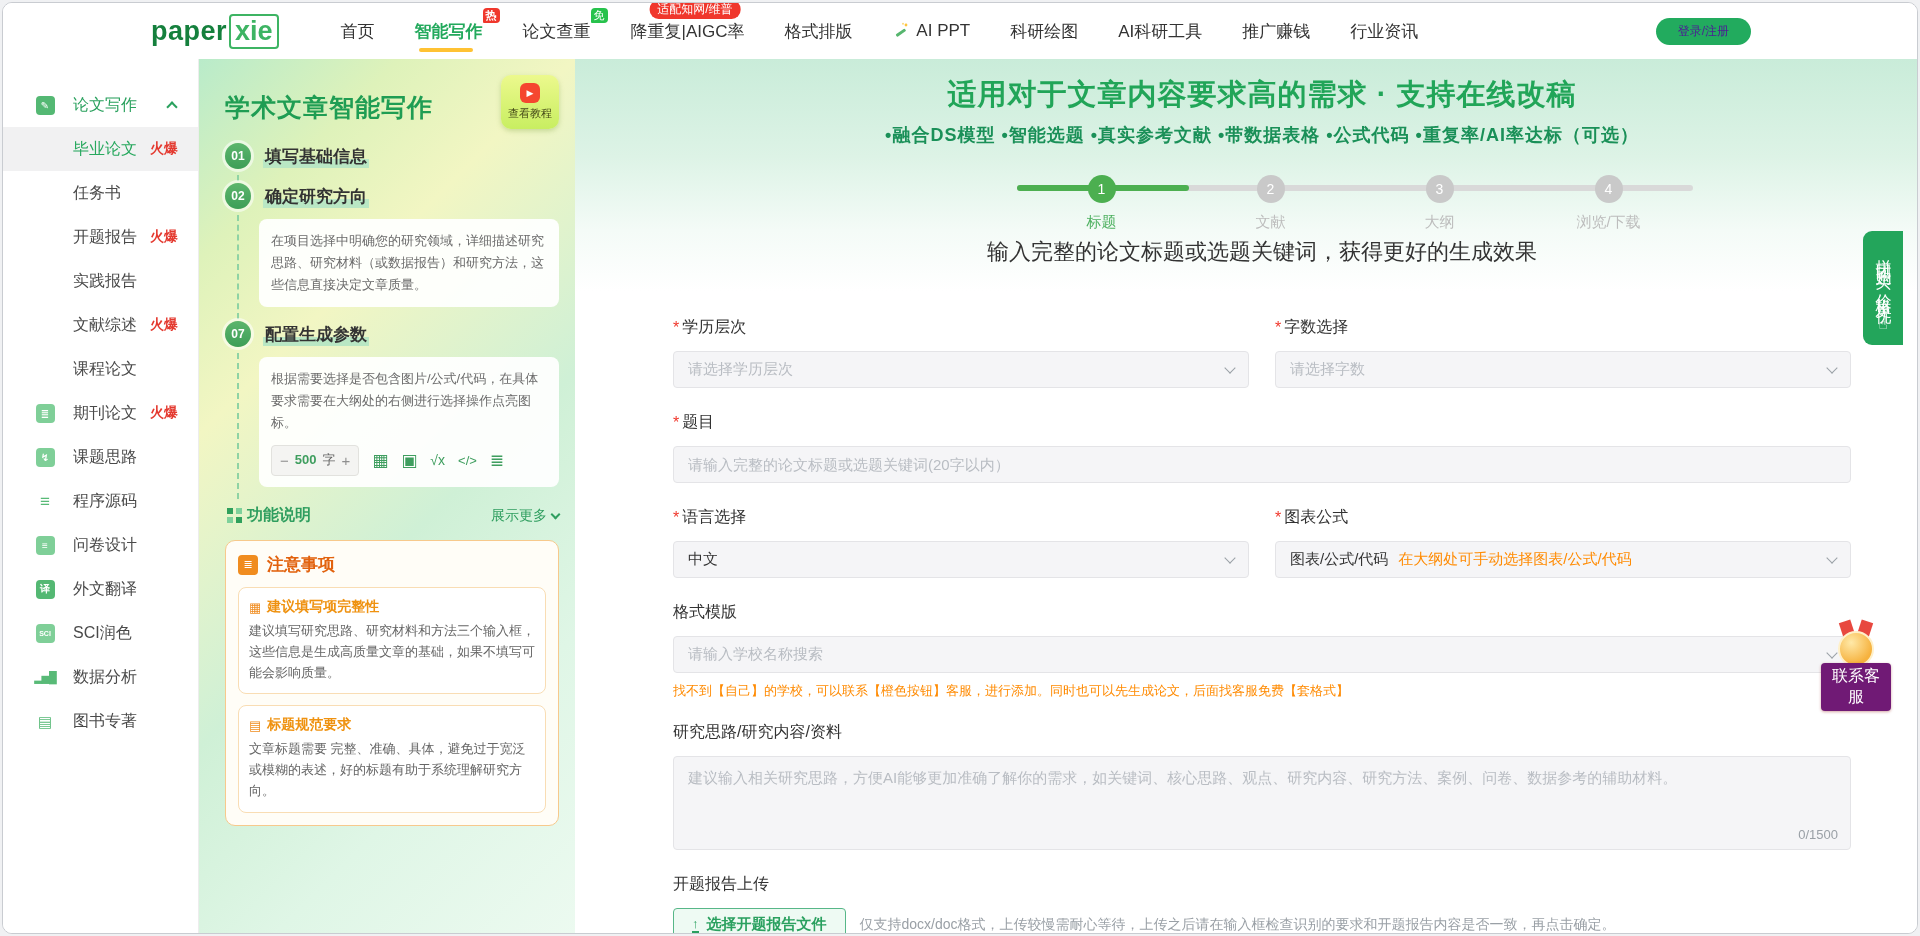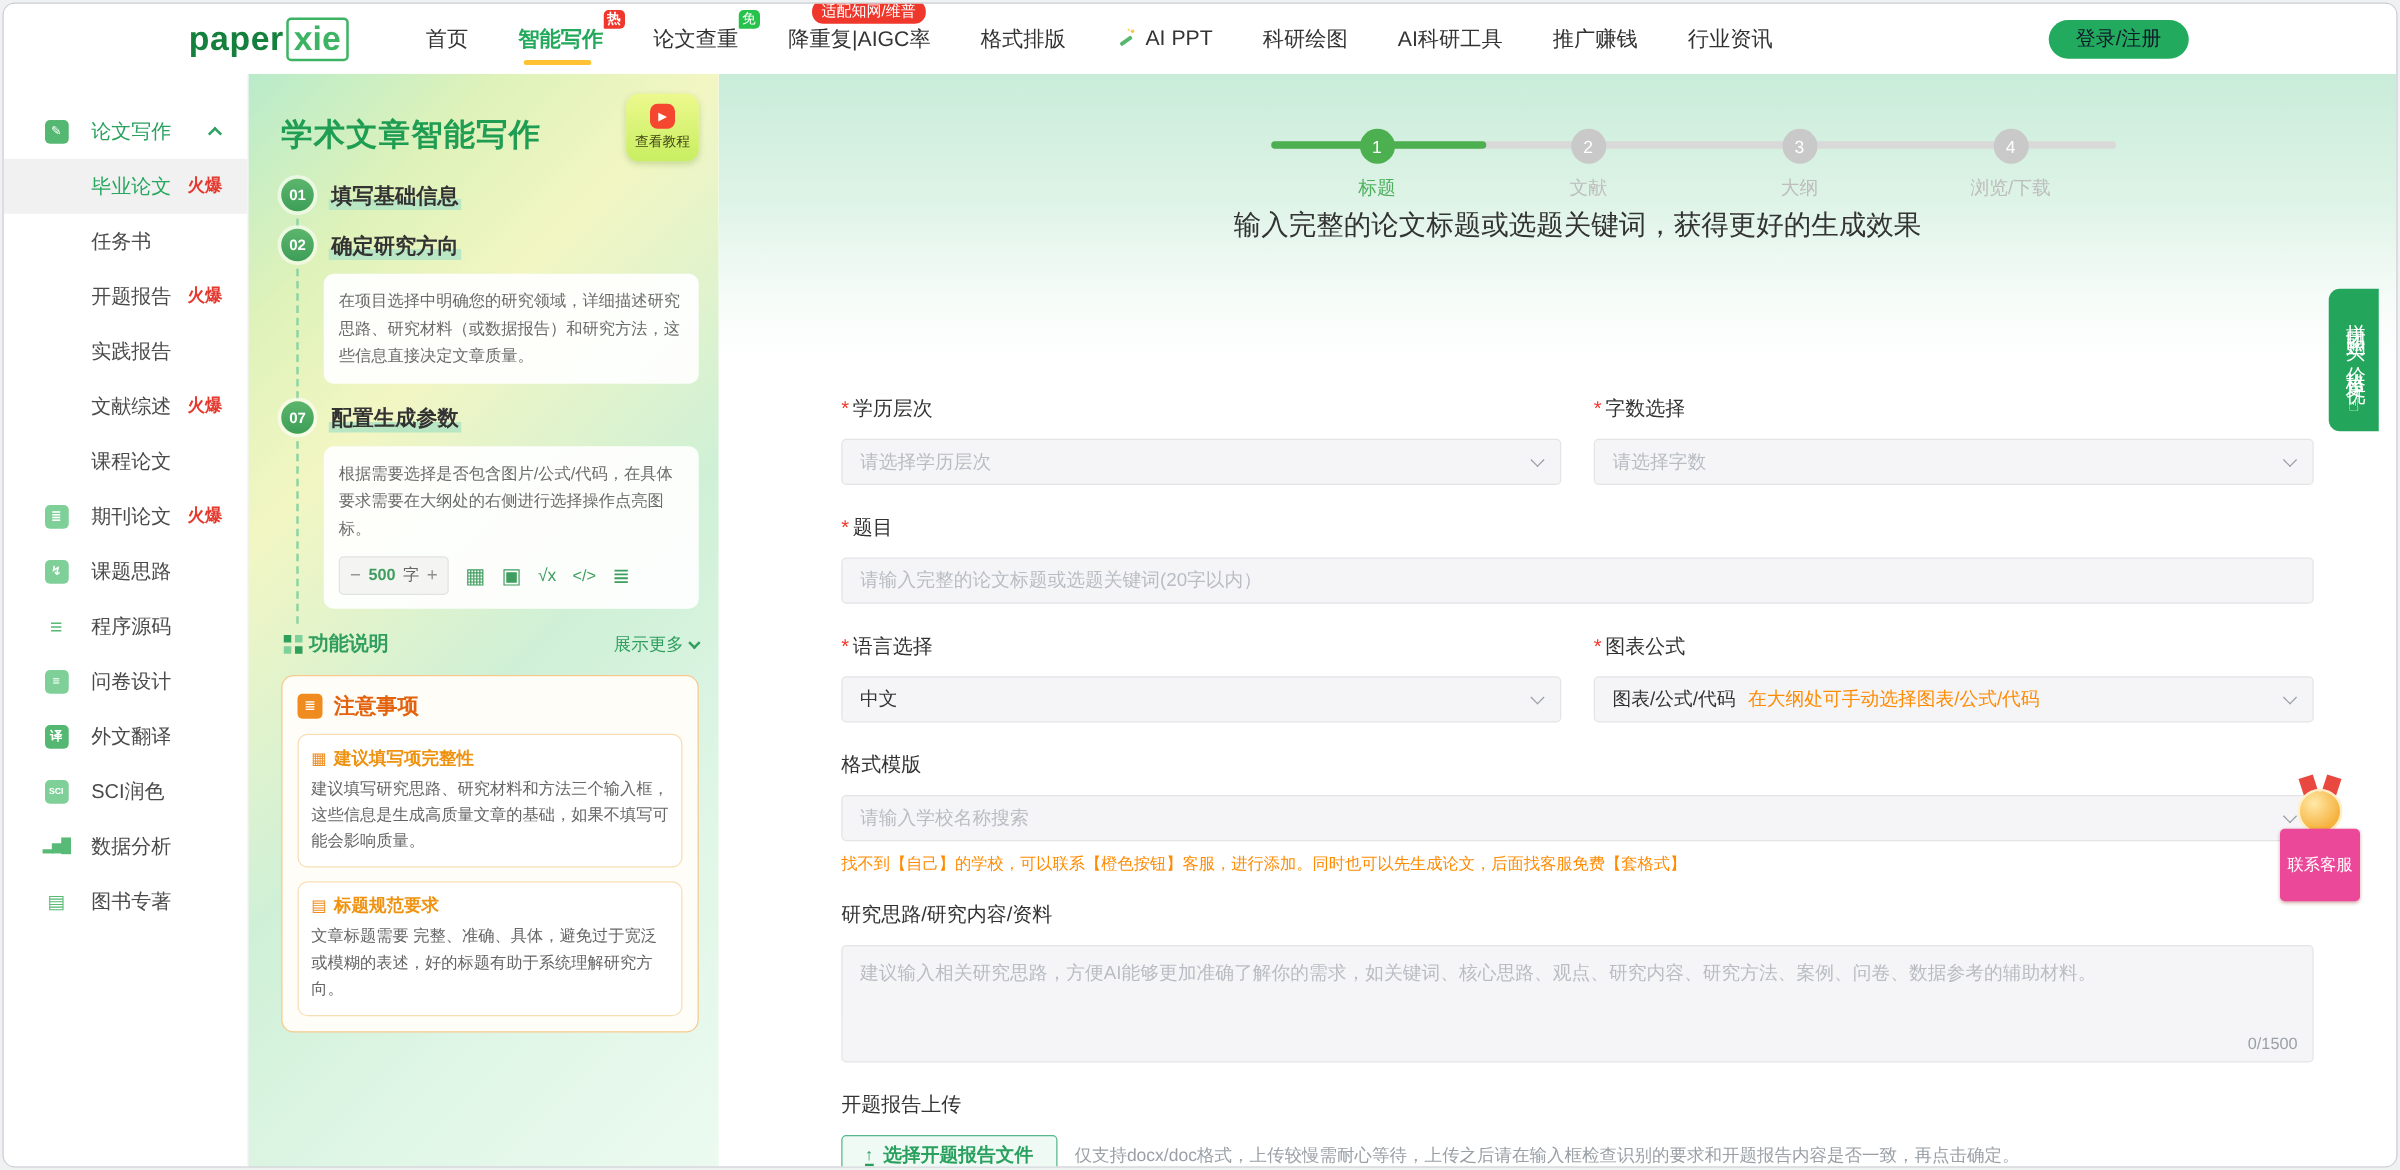--- a/index.html
+++ b/index.html
@@ -17,22 +17,22 @@
   .nav-item.active { color:#22a95c; font-weight:bold; }
   .nav-item.active::after { content:""; position:absolute; left:4px; right:10px; bottom:-9px; height:4px;
                             border-radius:2px; background:#ffc233; }
   .nav-badge { position:absolute; top:-12px; right:-17px; font-size:11px; color:#fff; border-radius:4px 4px 4px 1px;
                padding:1px 3px; line-height:13px; }
   .nav-badge.hotb { background:#f0372c; }
   .nav-badge.freeb { background:#27c24c; }
   .nav-pill { position:absolute; top:-20px; left:50%; transform:translateX(-42%); background:#f0372c; color:#fff;
               font-size:12px; border-radius:9px; padding:1px 8px; white-space:nowrap; }
   .wand { width:16px; height:16px; display:inline-block; vertical-align:-2px; margin-right:4px; }
-  .login-btn { margin-left:auto; margin-right:166px; background:#22ab5e; color:#0f172a; border:none;
-               border-radius:19px; padding:5px 22px; font-size:16px; cursor:pointer; }
+  .login-btn { margin-left:auto; margin-right:166px; background:#22ab5e; color:#4c1d95; border:none;
+               border-radius:19px; padding:5px 22px; font-size:12px; cursor:pointer; }
 
   
   .body-row { display:flex; height:876px; }
 
   
   .sidebar { width:196px; flex-shrink:0; border-right:1px solid #ededed; padding-top:24px; background:#fff; }
   .side-item { height:44px; display:flex; align-items:center; font-size:16px; color:#4a4a4a; cursor:pointer; position:relative; }
   .side-item .icn { width:20px; height:20px; margin-left:32px; margin-right:18px; display:flex; align-items:center;
                     justify-content:center; flex-shrink:0; }
   .tile { width:19px; height:19px; border-radius:4px; background:#7fcf98; color:#fff; font-size:10px; display:flex;
@@ -142,22 +142,22 @@
                cursor:pointer; z-index:9; }
   .vtext { writing-mode:vertical-rl; letter-spacing:5px; font-size:16px; }
   .hand { font-size:15px; }
   .service { position:absolute; right:26px; top:616px; width:70px; text-align:center; cursor:pointer; z-index:9; }
   .ribbons { position:relative; height:12px; }
   .ribbons::before, .ribbons::after { content:""; position:absolute; top:2px; width:12px; height:16px; background:#e8483f; }
   .ribbons::before { left:20px; transform:rotate(-18deg); }
   .ribbons::after { right:20px; transform:rotate(18deg); }
   .medal { width:36px; height:36px; margin:0 auto; border-radius:50%; position:relative; z-index:2;
            background:radial-gradient(circle at 35% 30%, #ffe9a8, #f6b23e 70%); border:2px solid #fff0c9; }
-  .svc-label { margin-top:-4px; position:relative; z-index:3; background:#ec4899; color:#fff; font-size:13px;
-               border-radius:4px; padding:20px 6px; display:inline-block; box-shadow:0 1px 3px rgba(150,30,30,.4); }
+  .svc-label { margin-top:-4px; position:relative; z-index:3; background:#701a75; color:#fff; font-size:16px;
+               border-radius:4px; padding:3px 6px; display:inline-block; box-shadow:0 1px 3px rgba(150,30,30,.4); }
 </style>
 </head>
 <body>
 
 <div class="frame">
 
   <div class="topbar">
     <div class="logo">
       <span class="paper">paper</span>
       <span class="xiebox">xie</span>
@@ -352,20 +352,24 @@
             <span>标题规范要求</span>
           </div>
           <div class="nitem-desc">文章标题需要 完整、准确、具体，避免过于宽泛或模糊的表述，好的标题有助于系统理解研究方向。</div>
         </div>
 
       </div>
     </div>
 
     <div class="main">
       <div class="main-hdr">
+        <div class="hdr-inner">
+          <div class="banner-title">适用对于文章内容要求高的需求 · 支持在线改稿</div>
+          <div class="banner-sub">•融合DS模型  •智能选题  •真实参考文献  •带数据表格  •公式代码  •重复率/AI率达标（可选）</div>
+        </div>
         <div class="stepper">
           <span class="track"></span>
           <span class="track-green"></span>
           <div class="sstep on">
             <span class="scirc">1</span>
             <span class="slabel">标题</span>
           </div>
           <div class="sstep">
             <span class="scirc">2</span>
             <span class="slabel">文献</span>

